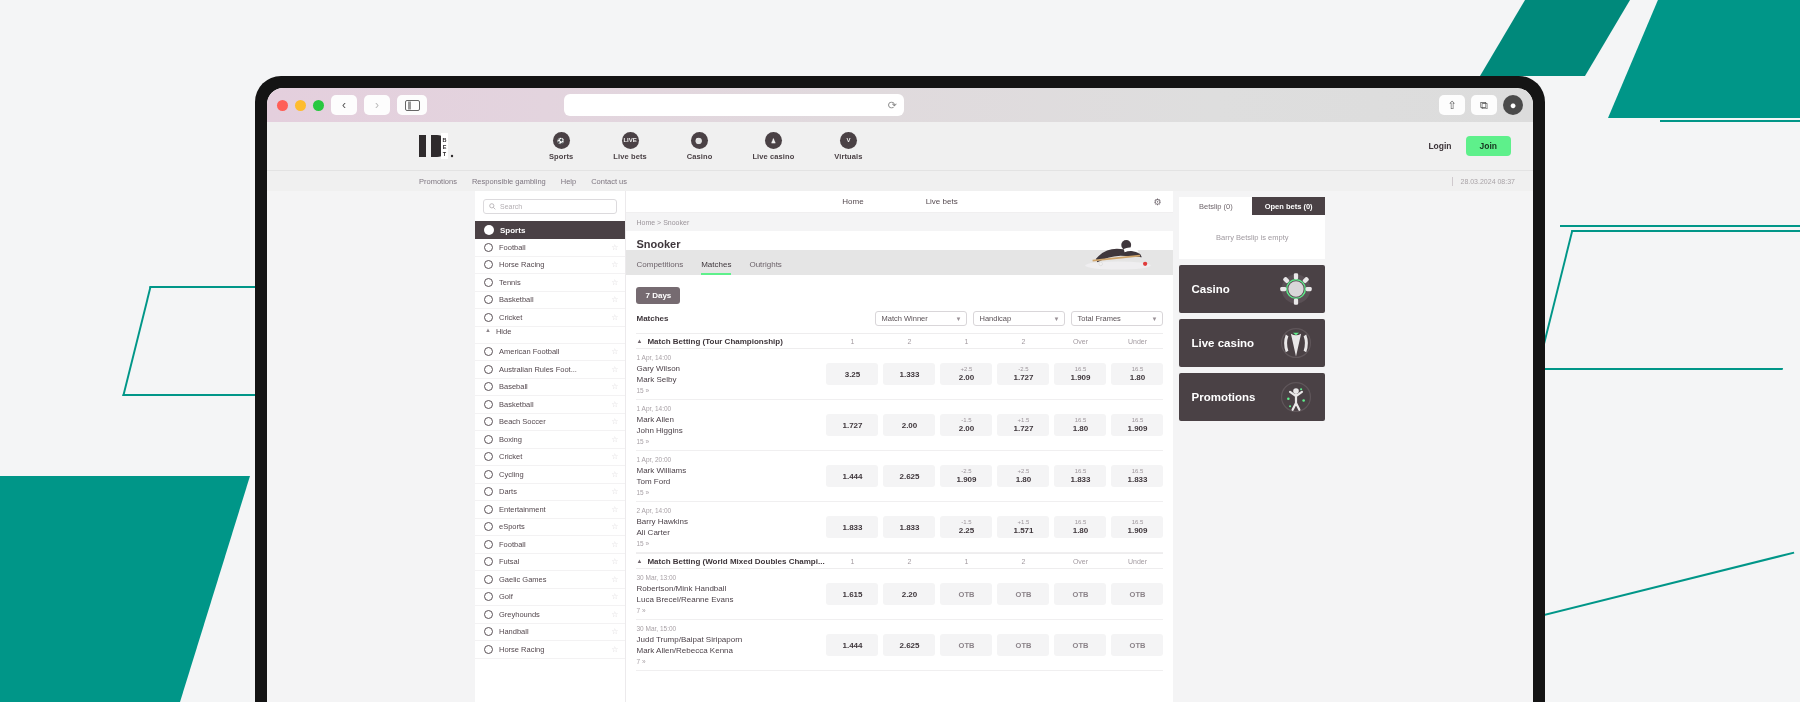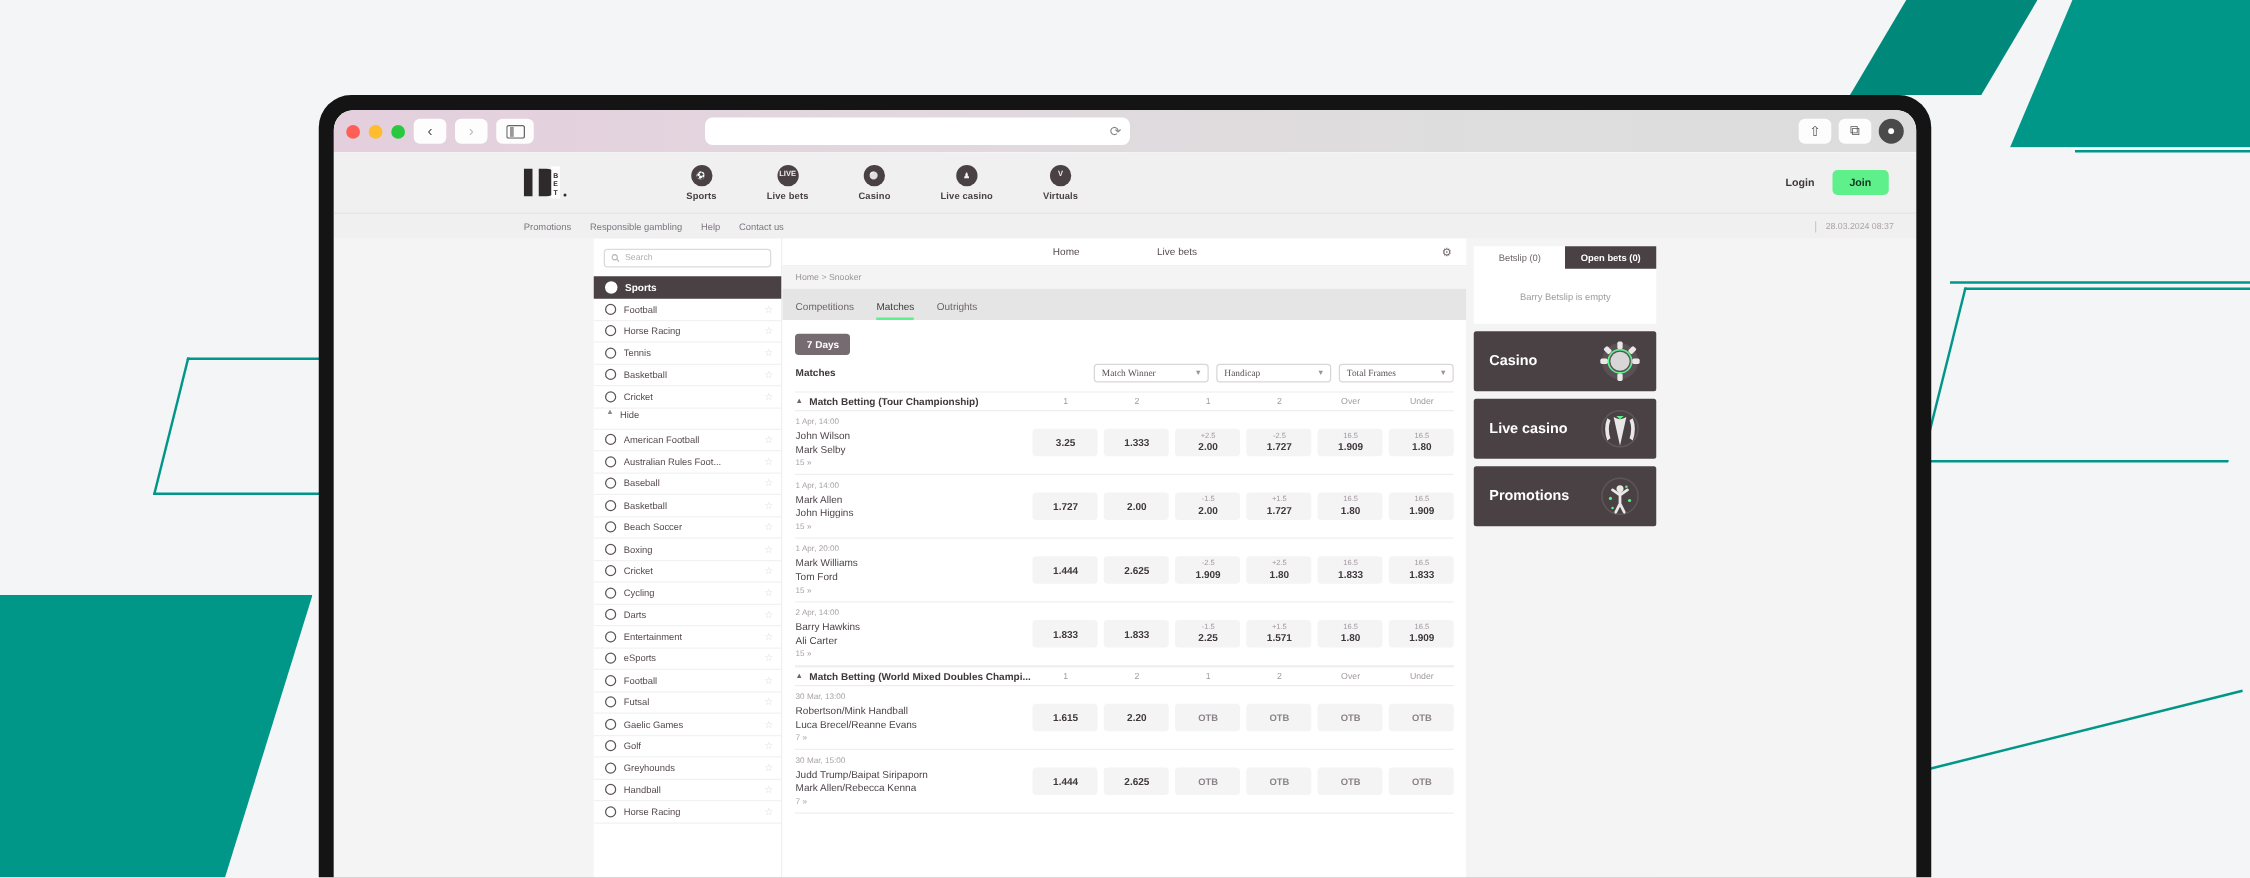--- a/index.html
+++ b/index.html
@@ -118,21 +118,21 @@
   .titlebar h1 { font-size:11px; color:#3f373c; font-weight:700;}
   .snookerimg { position:absolute; right: 18px; top: -6px; width: 74px; height: 58px; }
   .tabs2 { display:flex; gap: 18px; padding: 10px 10px 0 10px; background:#e5e5e5;}
   .tabs2 a { font-size:8px; color:#6d636a; text-decoration:none; padding-bottom:4px; }
   .tabs2 a.active { color:#3f373c; border-bottom: 2px solid #5ef08b; }
   .toolsrow { padding: 9px 10px 0 10px; background:#fff;}
   .daysbtn { background:#766b71; color:#fff; font-size:8px; font-weight:600;
              padding: 4px 9px; border-radius:3px; display:inline-block; border:none; cursor:pointer;}
   .filters { display:flex; align-items:center; padding: 7px 10px 7px 10px; background:#fff; }
   .filters .mlabel { font-size:8px; font-weight:700; color:#3f373c; }
-  .selects { margin-left: auto; display:flex; gap: 6px; font-family: Liberation Serif, serif; }
+  .selects { margin-left: auto; display:flex; gap: 6px; }
   .sel { width: 92px; height:15px; border:1px solid #d9d6d9; border-radius:3px;
          display:flex;align-items:center;justify-content:space-between;padding:0 5px;}
   .sel span { font-size:7.5px; color:#5b5257;}
   .sel .car { font-size:6px; color:#9a9297;}
 
   
   .oddsarea { flex:1; overflow:hidden; background:#fff; padding: 0 10px; }
   .grouphdr { display:flex; align-items:center; height:16px; border-top:1px solid #eeedee;
               border-bottom:1px solid #eeedee;}
   .grouphdr .car { font-size:6px; color:#6d636a; margin-right:5px;}
@@ -412,20 +412,32 @@
         </div>
       </div>
 
       <div class="main">
         <div class="maintabs">
           <a href="#">Home</a>
           <a href="#">Live bets</a>
           <span class="gear">⚙</span>
         </div>
         <div class="crumb">Home &gt; Snooker</div>
+        <div class="titlebar">
+          <h1>Snooker</h1>
+          <svg class="snookerimg" viewBox="0 0 90 60">
+            <ellipse cx="45" cy="44" rx="40" ry="5" fill="#efeef0"></ellipse>
+            <path d="M18 36 Q30 22 48 24 Q62 25 72 30 L74 34 Q60 32 48 32 Q32 33 20 40 Z" fill="#3f373c"></path>
+            <circle cx="55" cy="19" r="6" fill="#3f373c"></circle>
+            <path d="M52 24 Q58 20 68 24 L70 28 Q60 25 53 28 Z" fill="#fff"></path>
+            <rect x="14" y="37" width="58" height="2.2" transform="rotate(-6 14 37)" fill="#cfa46b"></rect>
+            <circle cx="78" cy="42" r="2.6" fill="#e03b3b"></circle>
+            <circle cx="24" cy="42" r="2.2" fill="#f2f1f2" stroke="#ddd"></circle>
+          </svg>
+        </div>
         <div class="tabs2">
           <a href="#">Competitions</a>
           <a href="#" class="active">Matches</a>
           <a href="#">Outrights</a>
         </div>
         <div class="toolsrow">
           <button class="daysbtn">7 Days</button>
         </div>
         <div class="filters">
           <span class="mlabel">Matches</span>
@@ -453,21 +465,21 @@
                   <div>2</div>
                   <div>1</div>
                   <div>2</div>
                   <div>Over</div>
                   <div>Under</div>
                 </div>
               </div>
               <div class="mrow">
                 <div class="mleft">
                   <div class="mtime">1 Apr, 14:00</div>
-                  <div class="mteam">John Wilson</div>
+                  <div class="mteam">Gary Wilson</div>
                   <div class="mteam">Mark Selby</div>
                   <div class="mmore">15 »</div>
                 </div>
                 <div class="mods">
                   <div class="oc">
                     <span class="val">3.25</span>
                   </div>
                   <div class="oc">
                     <span class="val">1.333</span>
                   </div>

